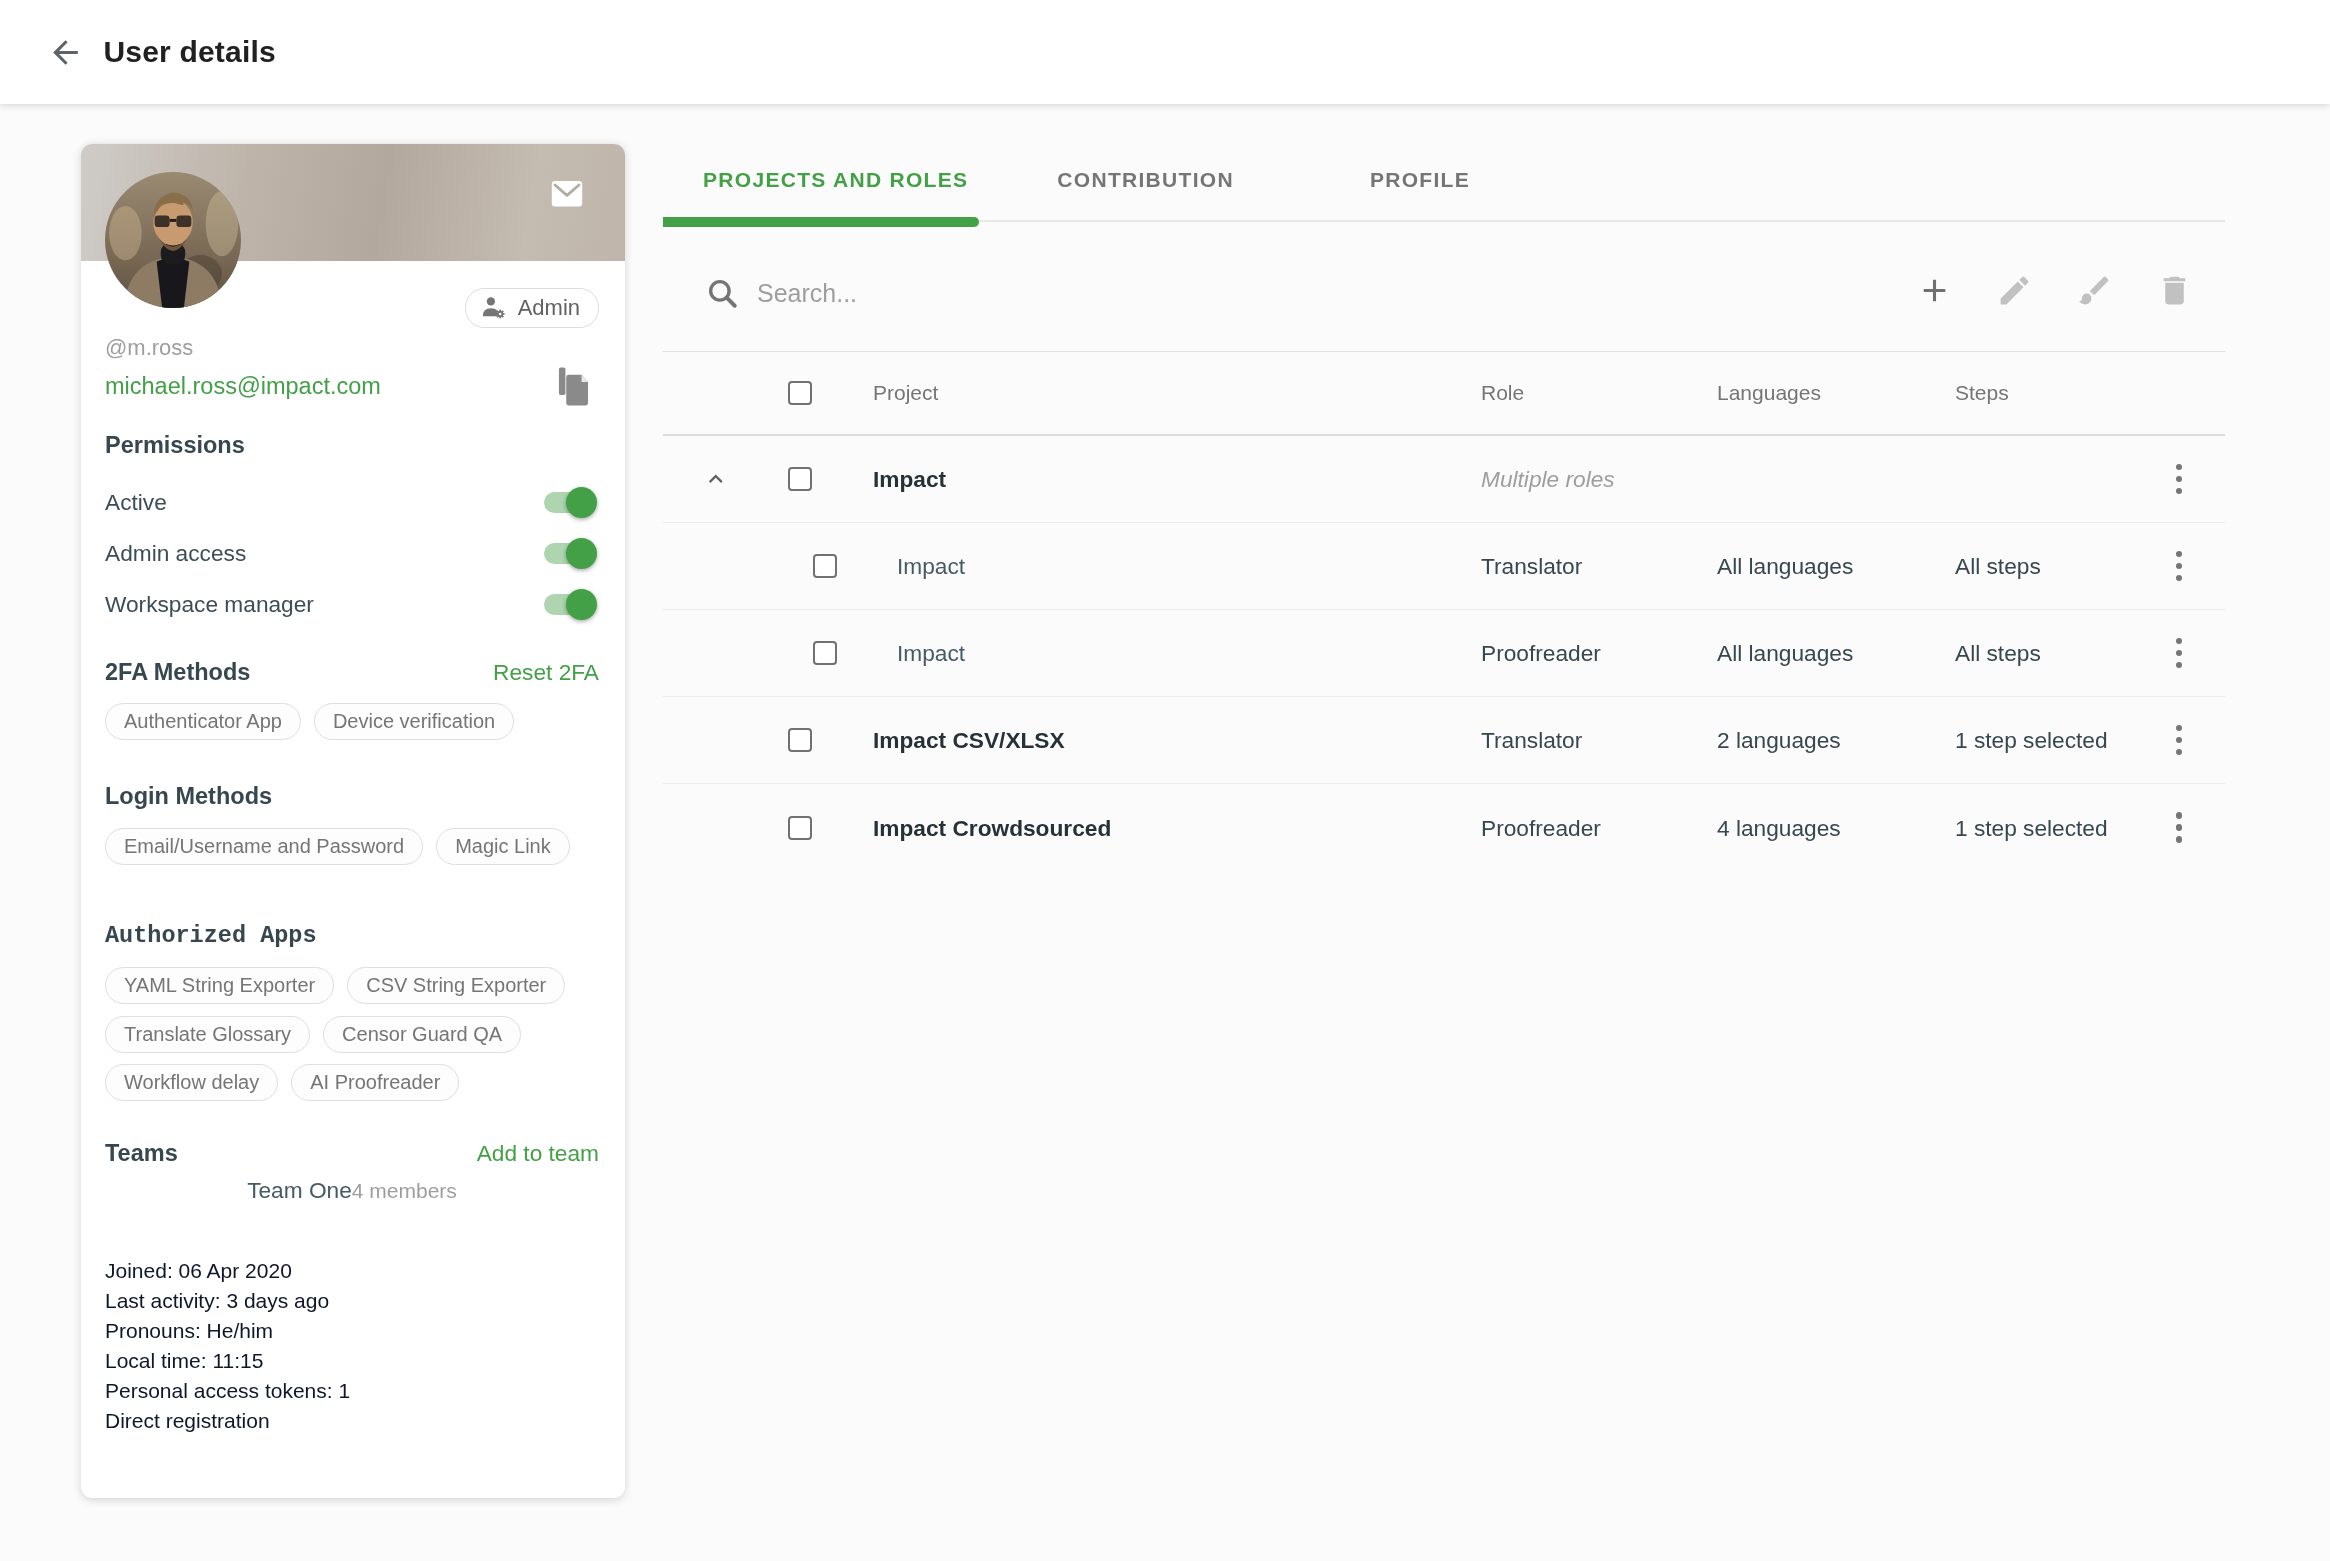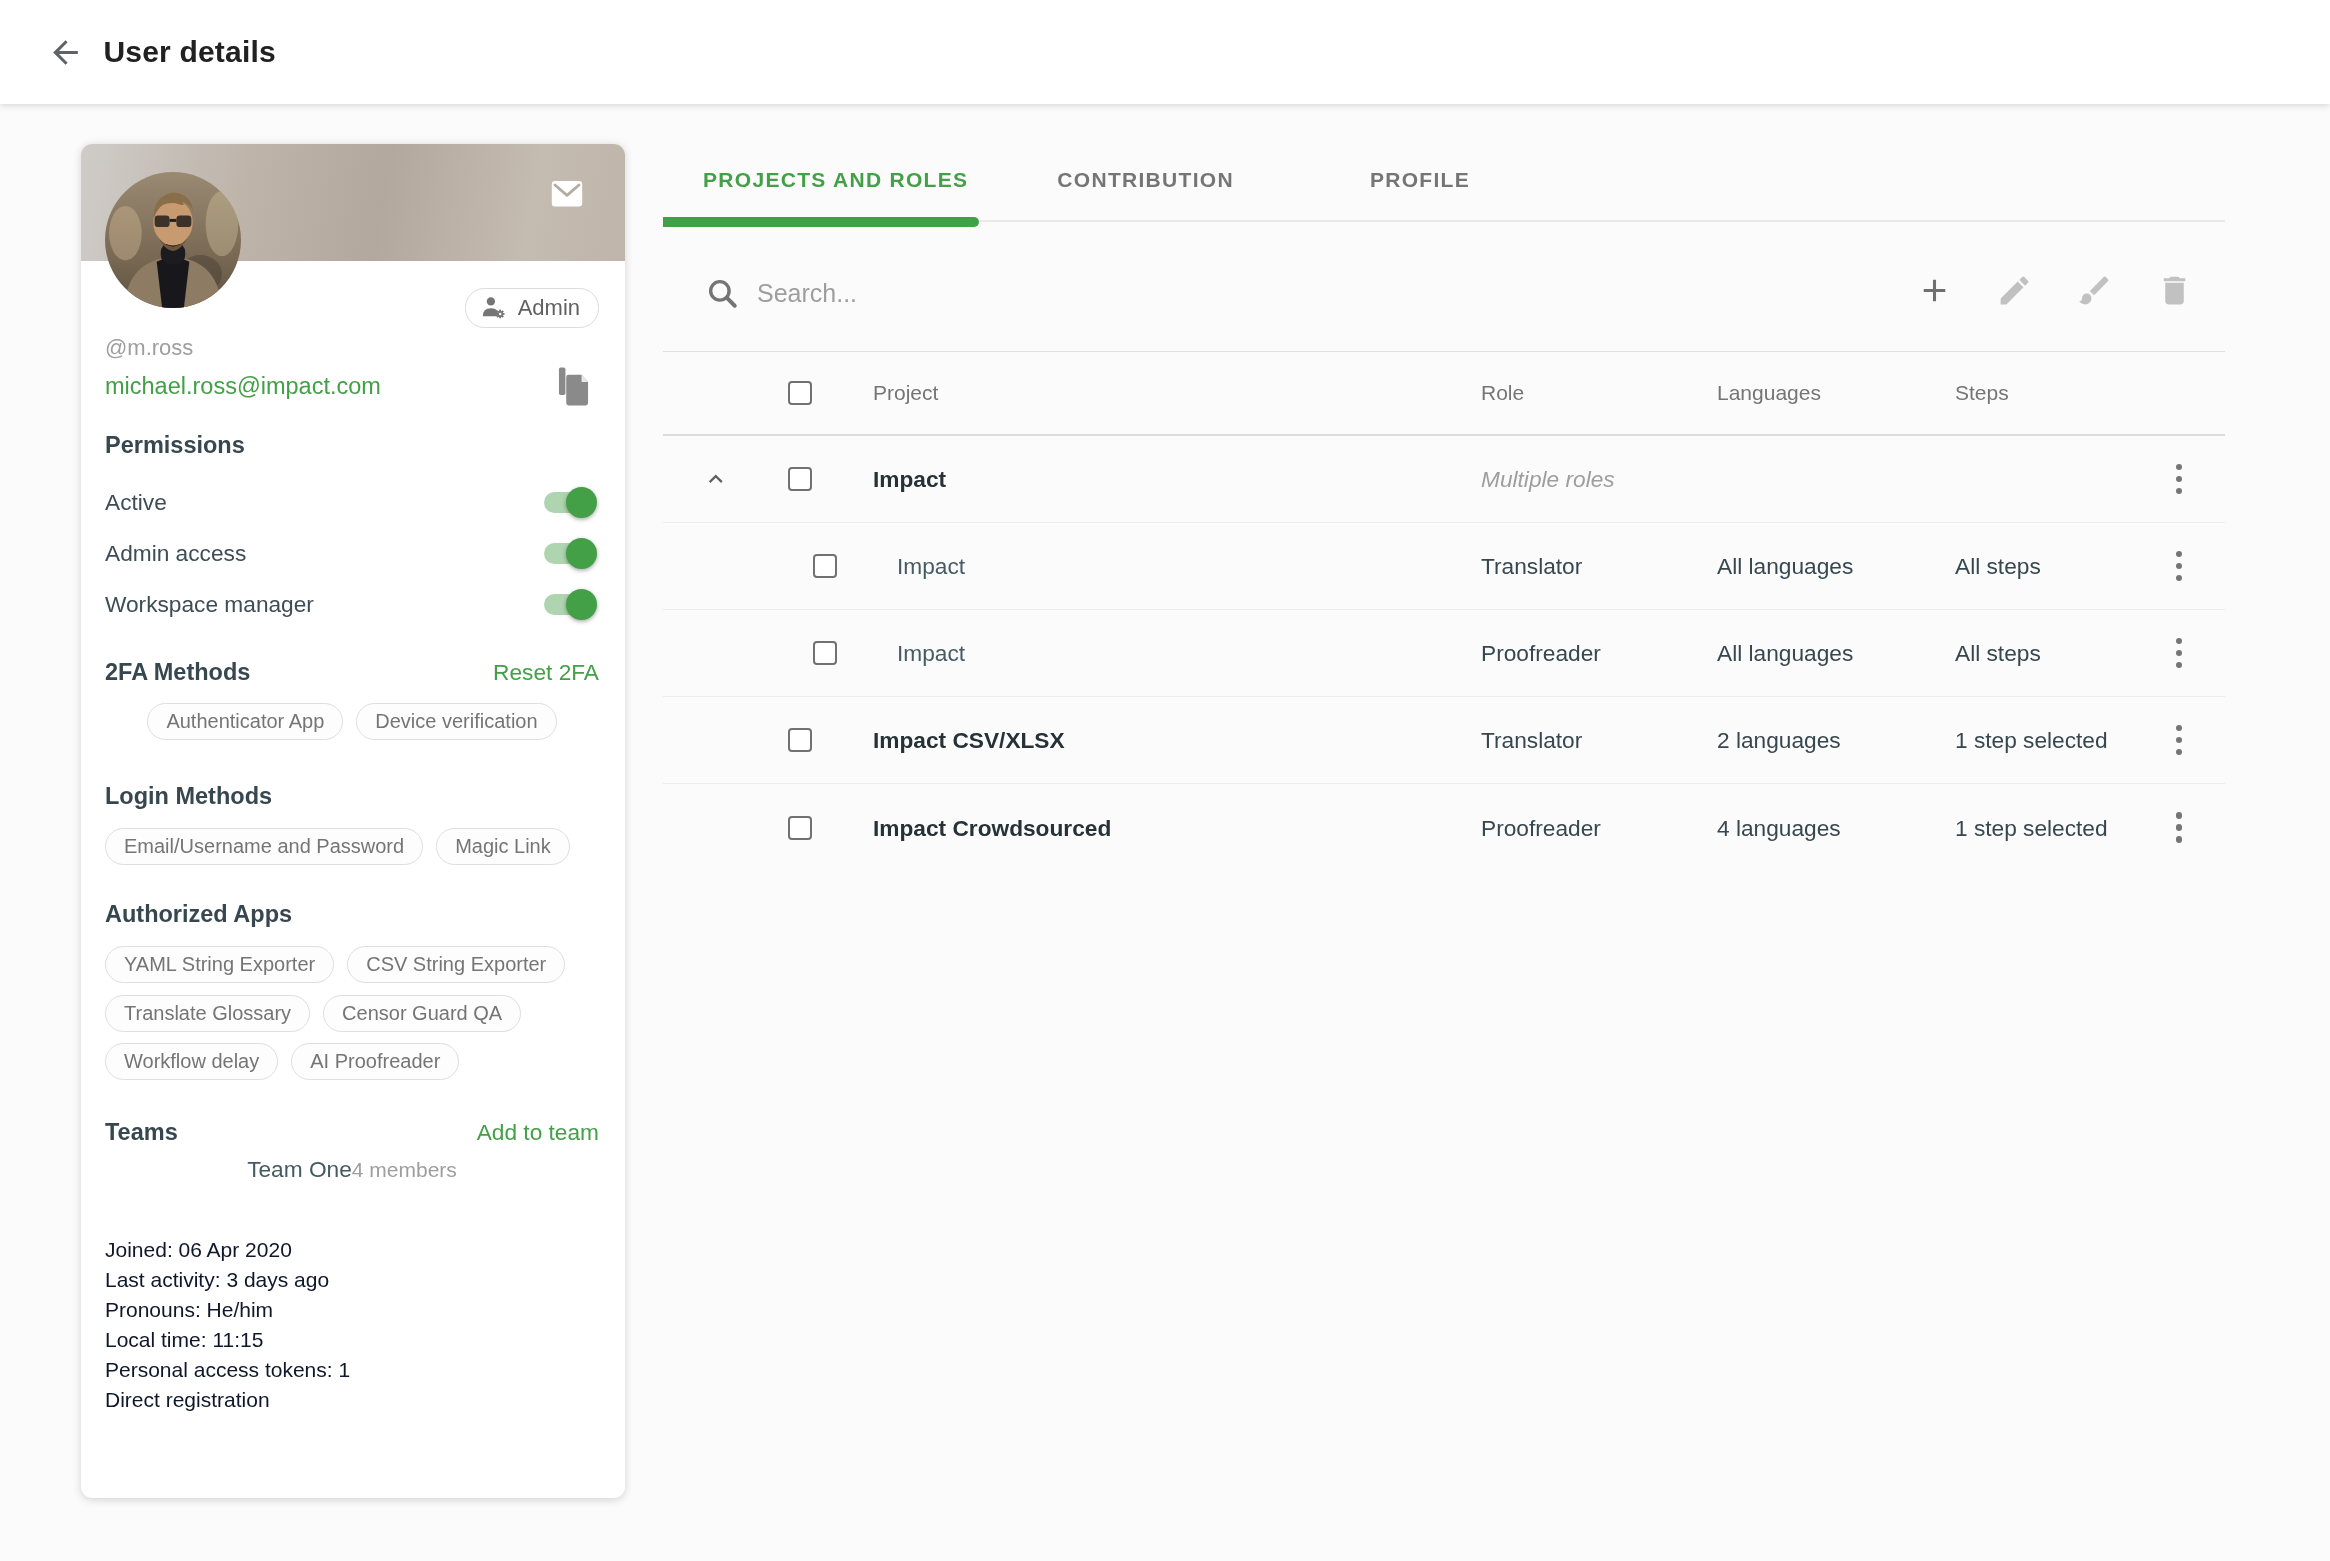--- a/index.html
+++ b/index.html
@@ -37,24 +37,24 @@
   .toggle-rows { margin-top:19.4px; }
   .t-row { height:47px; margin-bottom:4px; display:flex; align-items:center; justify-content:space-between; }
   .t-row label { font-size:22.7px; color:#3d4c55; }
   .switch { position:relative; width:50px; height:21px; border-radius:10.5px; background:#aed5af; margin-right:4.9px; cursor:pointer; }
   .switch .knob { position:absolute; right:-3.2px; top:-4.9px; width:31px; height:31px; border-radius:50%;
                   background:var(--accent); box-shadow:0 1.6px 4px rgba(0,0,0,0.35); }
   .sec-row { display:flex; align-items:center; justify-content:space-between; }
   .r-2fa { margin-top:31px; }
   .green-link { font-size:22.7px; color:var(--accent); cursor:pointer; text-decoration:none; }
   .chips { display:flex; flex-wrap:wrap; gap:11.3px 13px; }
-  .chips-2fa { margin-top:17px;justify-content:center; }
+  .chips-2fa { margin-top:17px; }
   .h-login { margin-top:43px; }
   .chips-login { margin-top:18px; }
-  .h-apps { margin-top:36px; }
+  .h-apps { margin-top:57px;font-family:Liberation Mono, monospace; }
   .chips-apps { margin-top:18.6px; }
   .chip { height:37px; line-height:34px; border:1.6px solid #dedede; border-radius:18.6px; padding:0 18px;
           font-size:20px; color:#757575; background:#fdfdfd; white-space:nowrap; }
   .r-teams { margin-top:39px; }
   .team-row { margin-top:8px; display:flex; align-items:center; justify-content:center; height:32px; cursor:pointer; }
   .team-name { font-size:22.7px; color:#455a64; }
   .team-meta { font-size:21px; color:#9e9e9e; }
   .meta-block { margin-top:49px; }
   .meta-line { font-size:21px; color:#0f172a; line-height:30px; }
 

